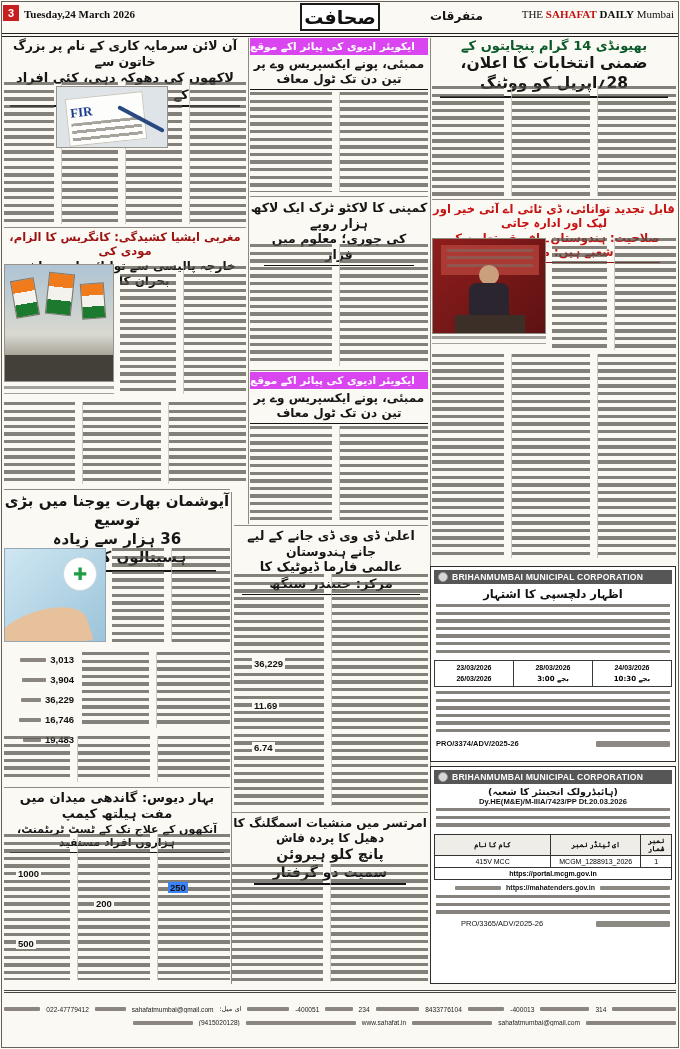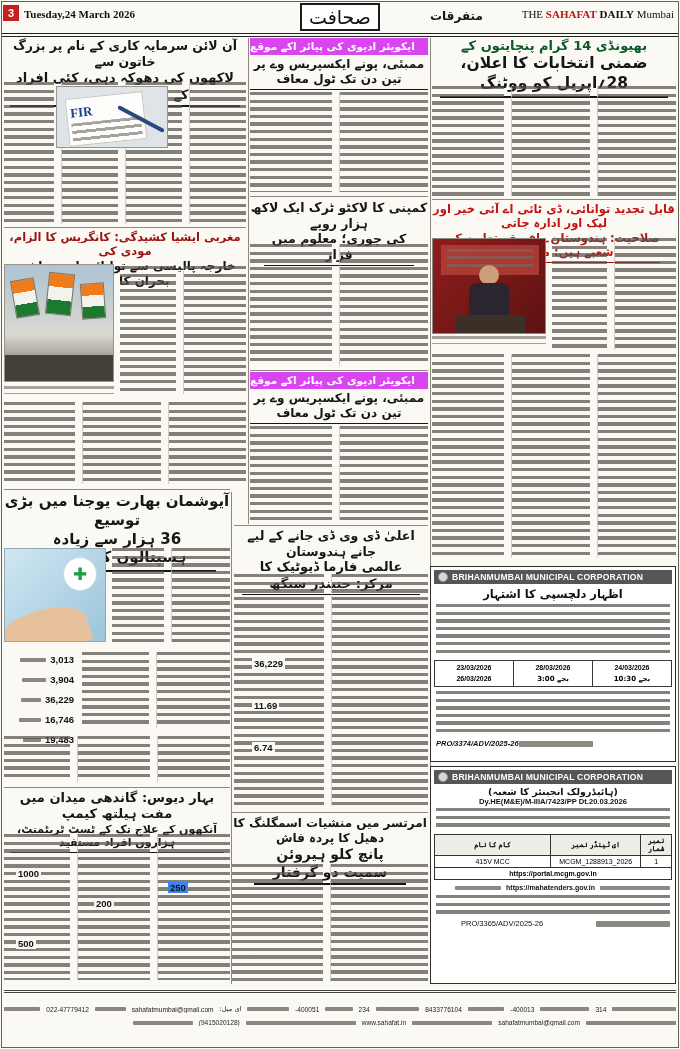--- a/index.html
+++ b/index.html
@@ -44,21 +44,21 @@
 
 <div class="page">
   <div class="frame"></div>
 
   <div class="abs" style="left:3px;top:5px;width:16px;height:16px;background:#c71f1f;color:#fff;
        font-family:'Liberation Sans',sans-serif;font-weight:bold;font-size:11px;text-align:center;line-height:16px;">3</div>
   <div class="abs latin" style="left:24px;top:8px;font-size:11px;font-weight:bold;color:#101010;">Tuesday,24 March 2026</div>
 
   <div class="abs" style="left:300px;top:3px;width:80px;height:28px;border:2px solid #1c1c1c;background:#fff;
        display:flex;align-items:center;justify-content:center;">
-    <span class="urdu" style="font-size:19px;font-weight:normal;color:#111;">صحافت</span>
+    <span class="urdu" style="font-size:19px;font-weight:bold;color:#111;">صحافت</span>
   </div>
 
   <div class="abs urdu" style="left:430px;top:9px;font-size:12px;font-weight:bold;color:#141414;">متفرقات</div>
 
   <div class="abs latin" style="right:6px;top:8px;font-size:11px;color:#101010;white-space:nowrap;">
     <span>THE</span>
     <span style="color:#c01212;font-weight:bold;">SAHAFAT</span>
     <span style="font-weight:bold;">DAILY</span>
     <span>Mumbai</span>
   </div>
@@ -308,21 +308,21 @@
       <div>
         <span>28/03/2026</span><br>
         <span class="urdu">بجے 3:00</span>
       </div>
       <div>
         <span>23/03/2026</span><br>
         <span>26/03/2026</span>
       </div>
     </div>
     <div class="sim" style="height:44px;margin:4px 2px;"></div>
-    <div style="display:flex;align-items:center;margin:2px 2px 0;font-style:italic;">
+    <div style="display:flex;justify-content:space-between;align-items:center;margin:2px 2px 0;">
       <span class="sans" style="font-size:7.5px;font-weight:bold;color:#111;">PRO/3374/ADV/2025-26</span>
       <span class="fill" style="width:74px;height:6px;"></span>
     </div>
   </div>
 
   <div class="abs box" style="left:430px;top:766px;width:246px;height:218px;">
     <div class="orgbar">
       <span class="orglogo"></span>
       <span>BRIHANMUMBAI MUNICIPAL CORPORATION</span>
     </div>

